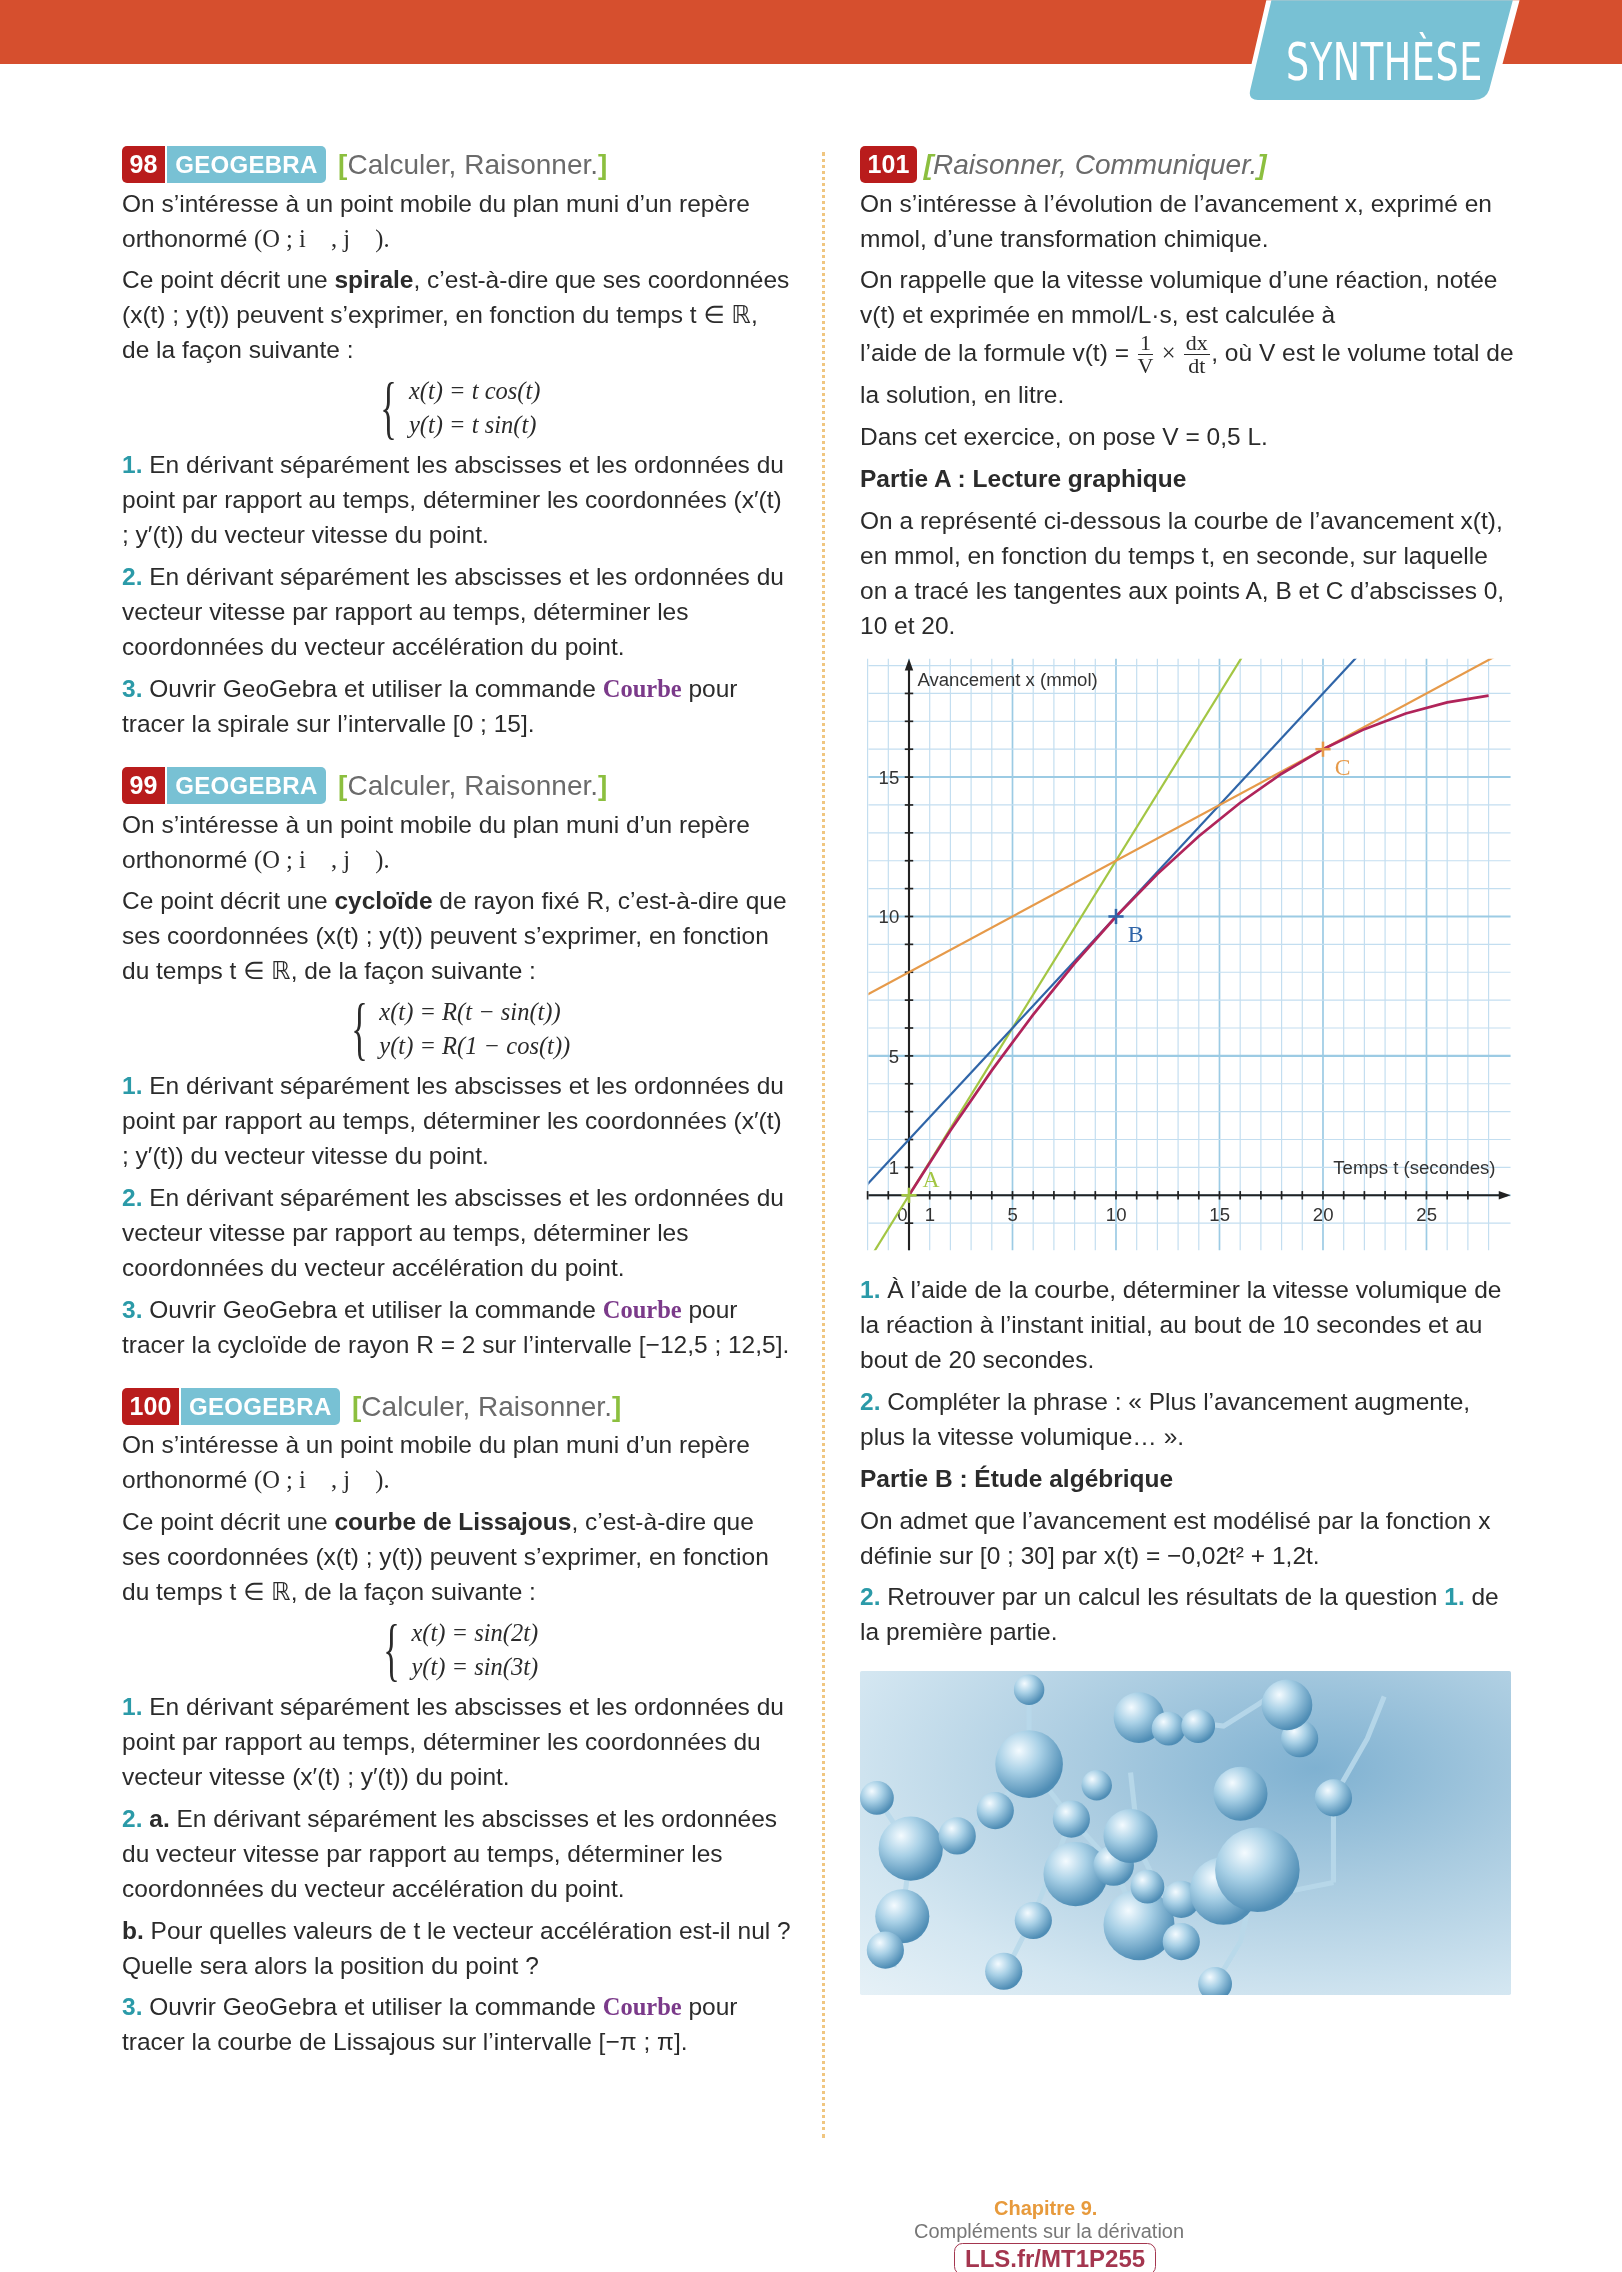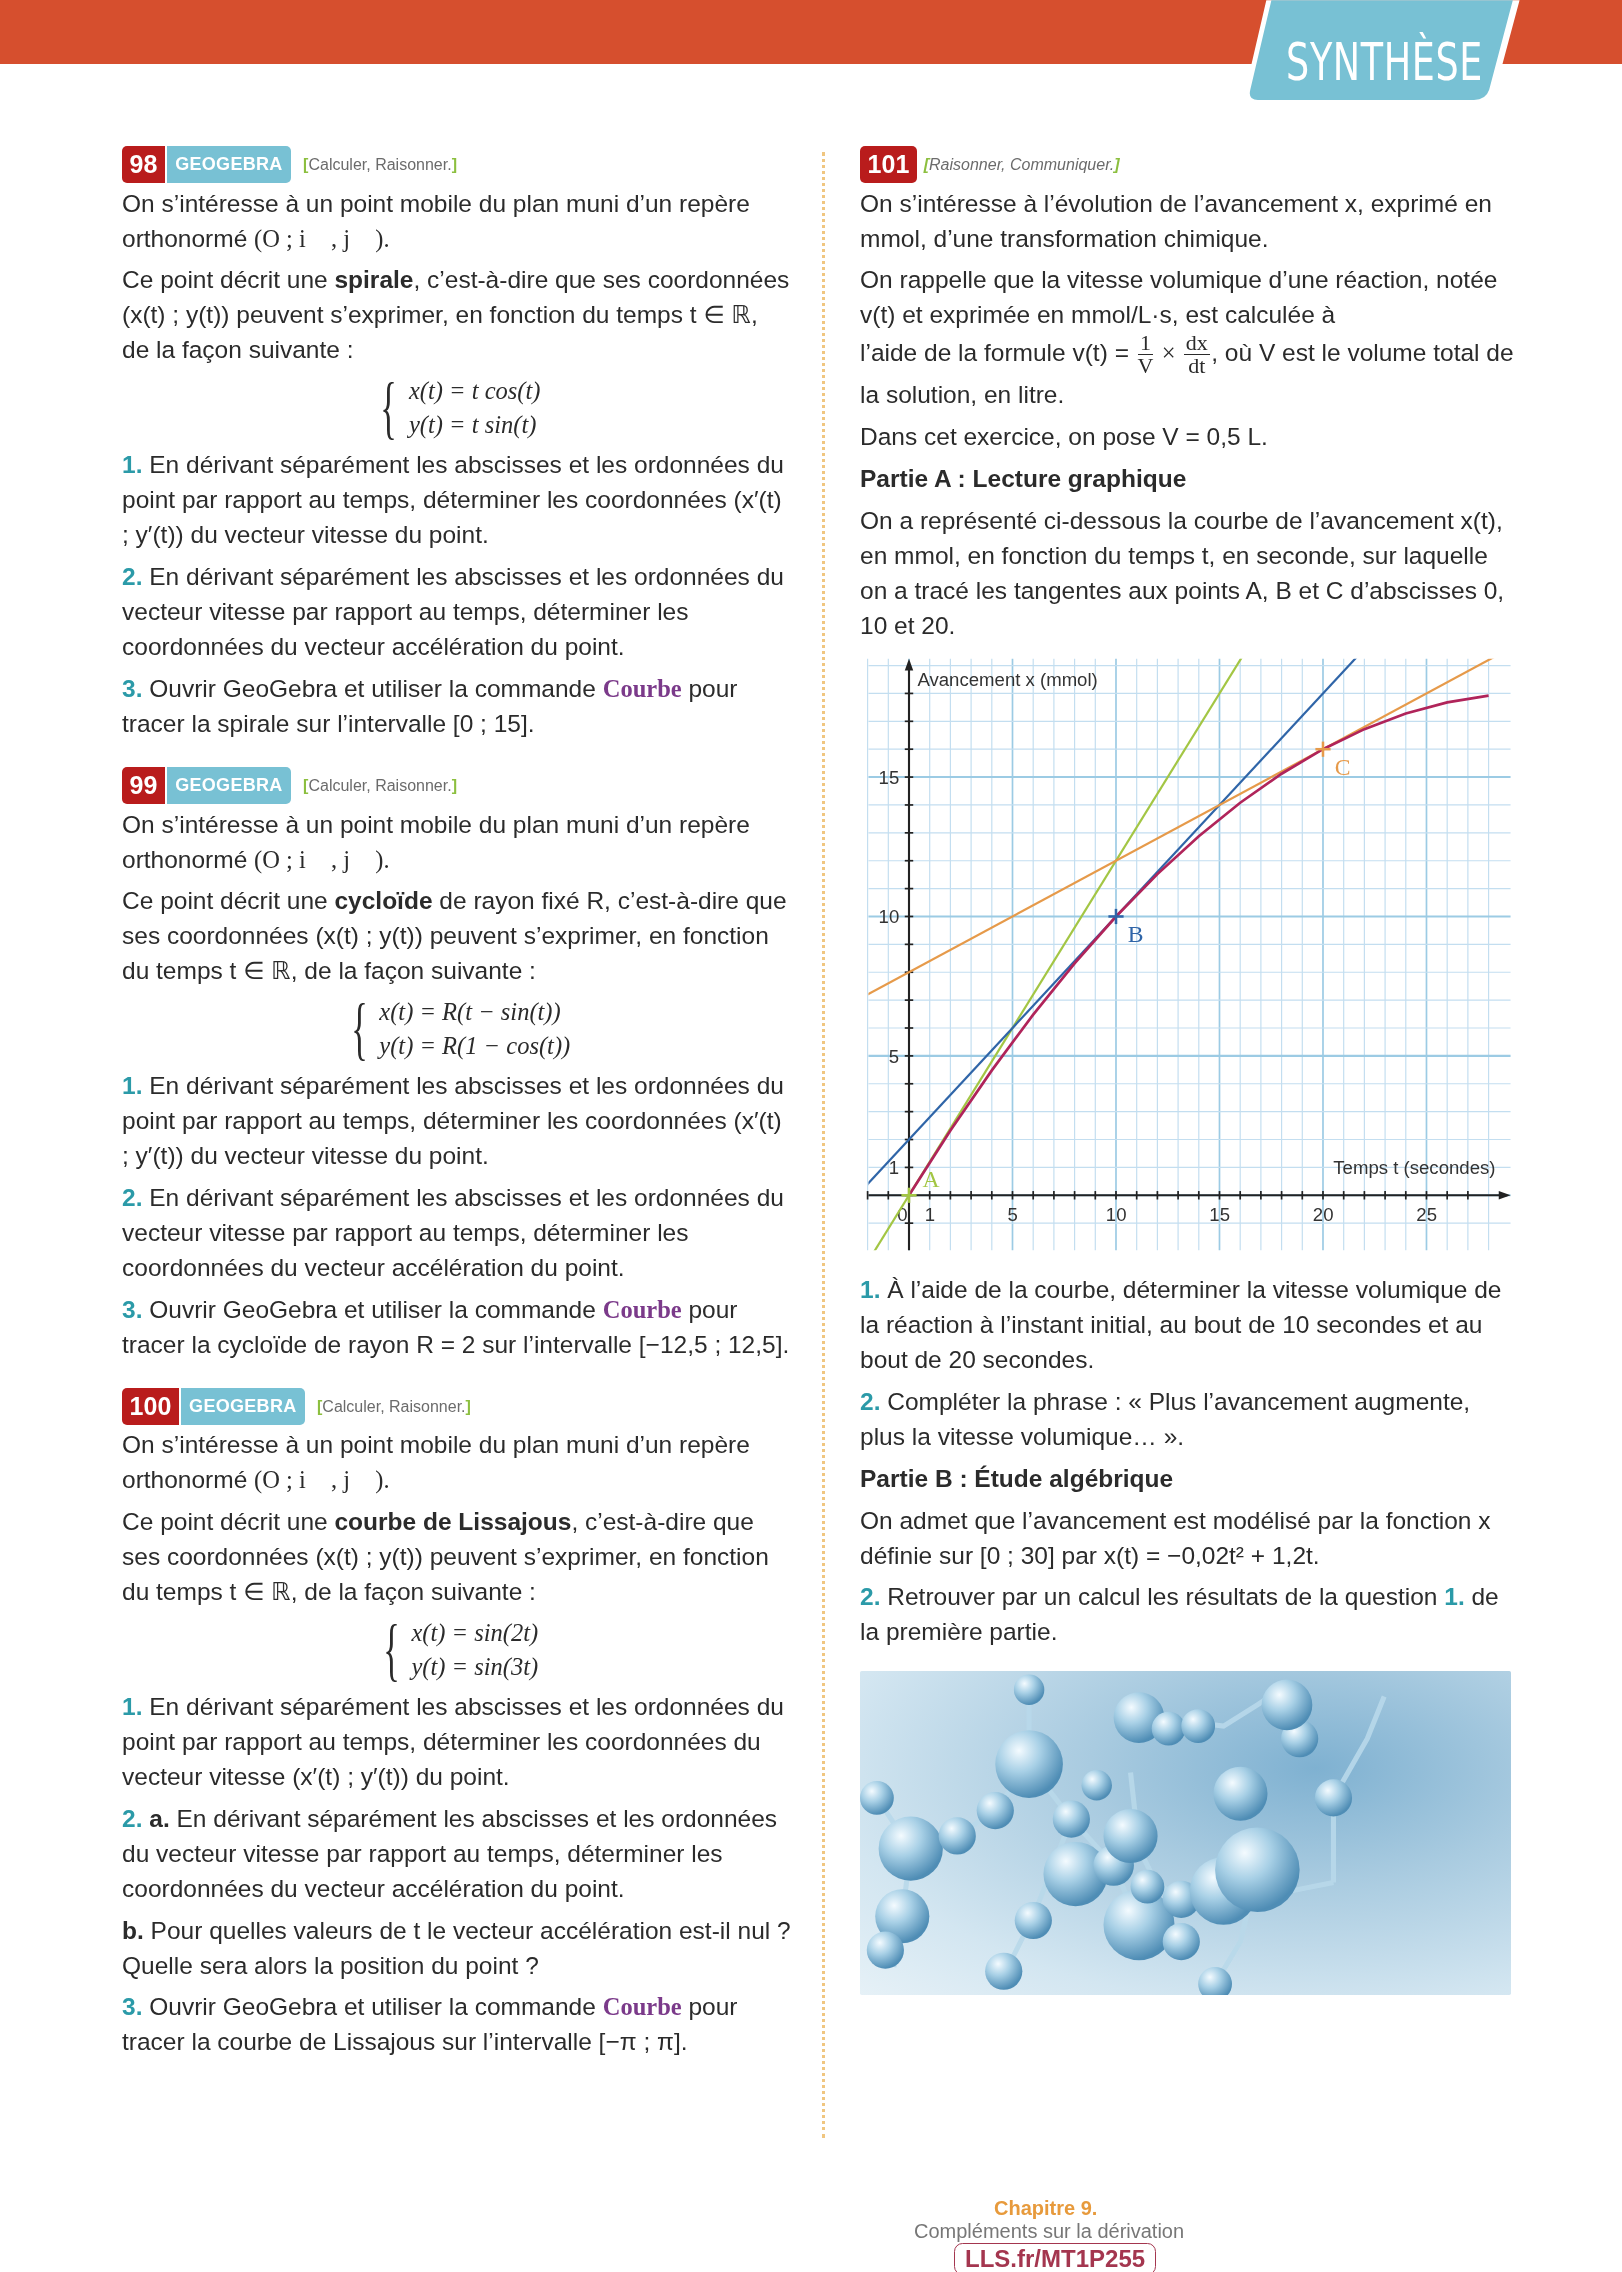--- a/index.html
+++ b/index.html
@@ -12,23 +12,23 @@
        font-family:"DejaVu Sans Condensed","DejaVu Sans",sans-serif;font-size:52px;letter-spacing:0.8px;
        transform:scaleX(0.78);transform-origin:center;}
   .col{position:absolute;font-size:24.5px;line-height:35px;}
   .col-left{left:122px;top:145px;width:669px;}
   .col-right{left:860px;top:145px;width:659px;}
   .divider{position:absolute;left:822px;top:152px;height:1986px;border-left:3.4px dotted #f0c680;}
   .exhead{display:flex;align-items:center;height:39px;margin-bottom:1.7px;}
   .num{background:#b91c1c;color:#fff;font-weight:bold;font-size:25px;height:37px;line-height:37px;
        padding:0 7.6px;border-radius:5px 0 0 5px;}
   .num.solo{border-radius:5px;}
-  .gg{background:#78c1d4;color:#fff;font-weight:bold;font-size:18px;height:37px;line-height:37px;
+  .gg{background:#78c1d4;color:#fff;font-weight:bold;font-size:24px;height:37px;line-height:37px;
       padding:0 8.5px;border-radius:0 5px 5px 0;margin-left:1.7px;letter-spacing:0.3px;}
-  .skills{margin-left:12px;color:#6b6b6b;font-size:16px;}
+  .skills{margin-left:12px;color:#6b6b6b;font-size:28px;}
   .br{color:#8cbf3f;font-weight:bold;}
   p{margin:0 0 6.8px 0;}
   .qn{color:#2b9aa8;font-weight:bold;}
   .rm{font-family:"Liberation Serif","DejaVu Serif",serif;}
   .cmd{font-family:"Liberation Serif","DejaVu Serif",serif;font-weight:bold;color:#7b3a8a;}
   .sys{font-family:"Liberation Serif","DejaVu Serif",serif;font-style:italic;display:flex;align-items:center;
        justify-content:center;margin:0 0 5px 0;}
   .brace{font-size:69px;line-height:68px;font-style:normal;font-weight:100;margin-right:3.4px;transform:scaleX(0.5);}
   .sys .lines div{line-height:34px;}
   .part{font-weight:bold;margin:0 0 6.8px 0;}

